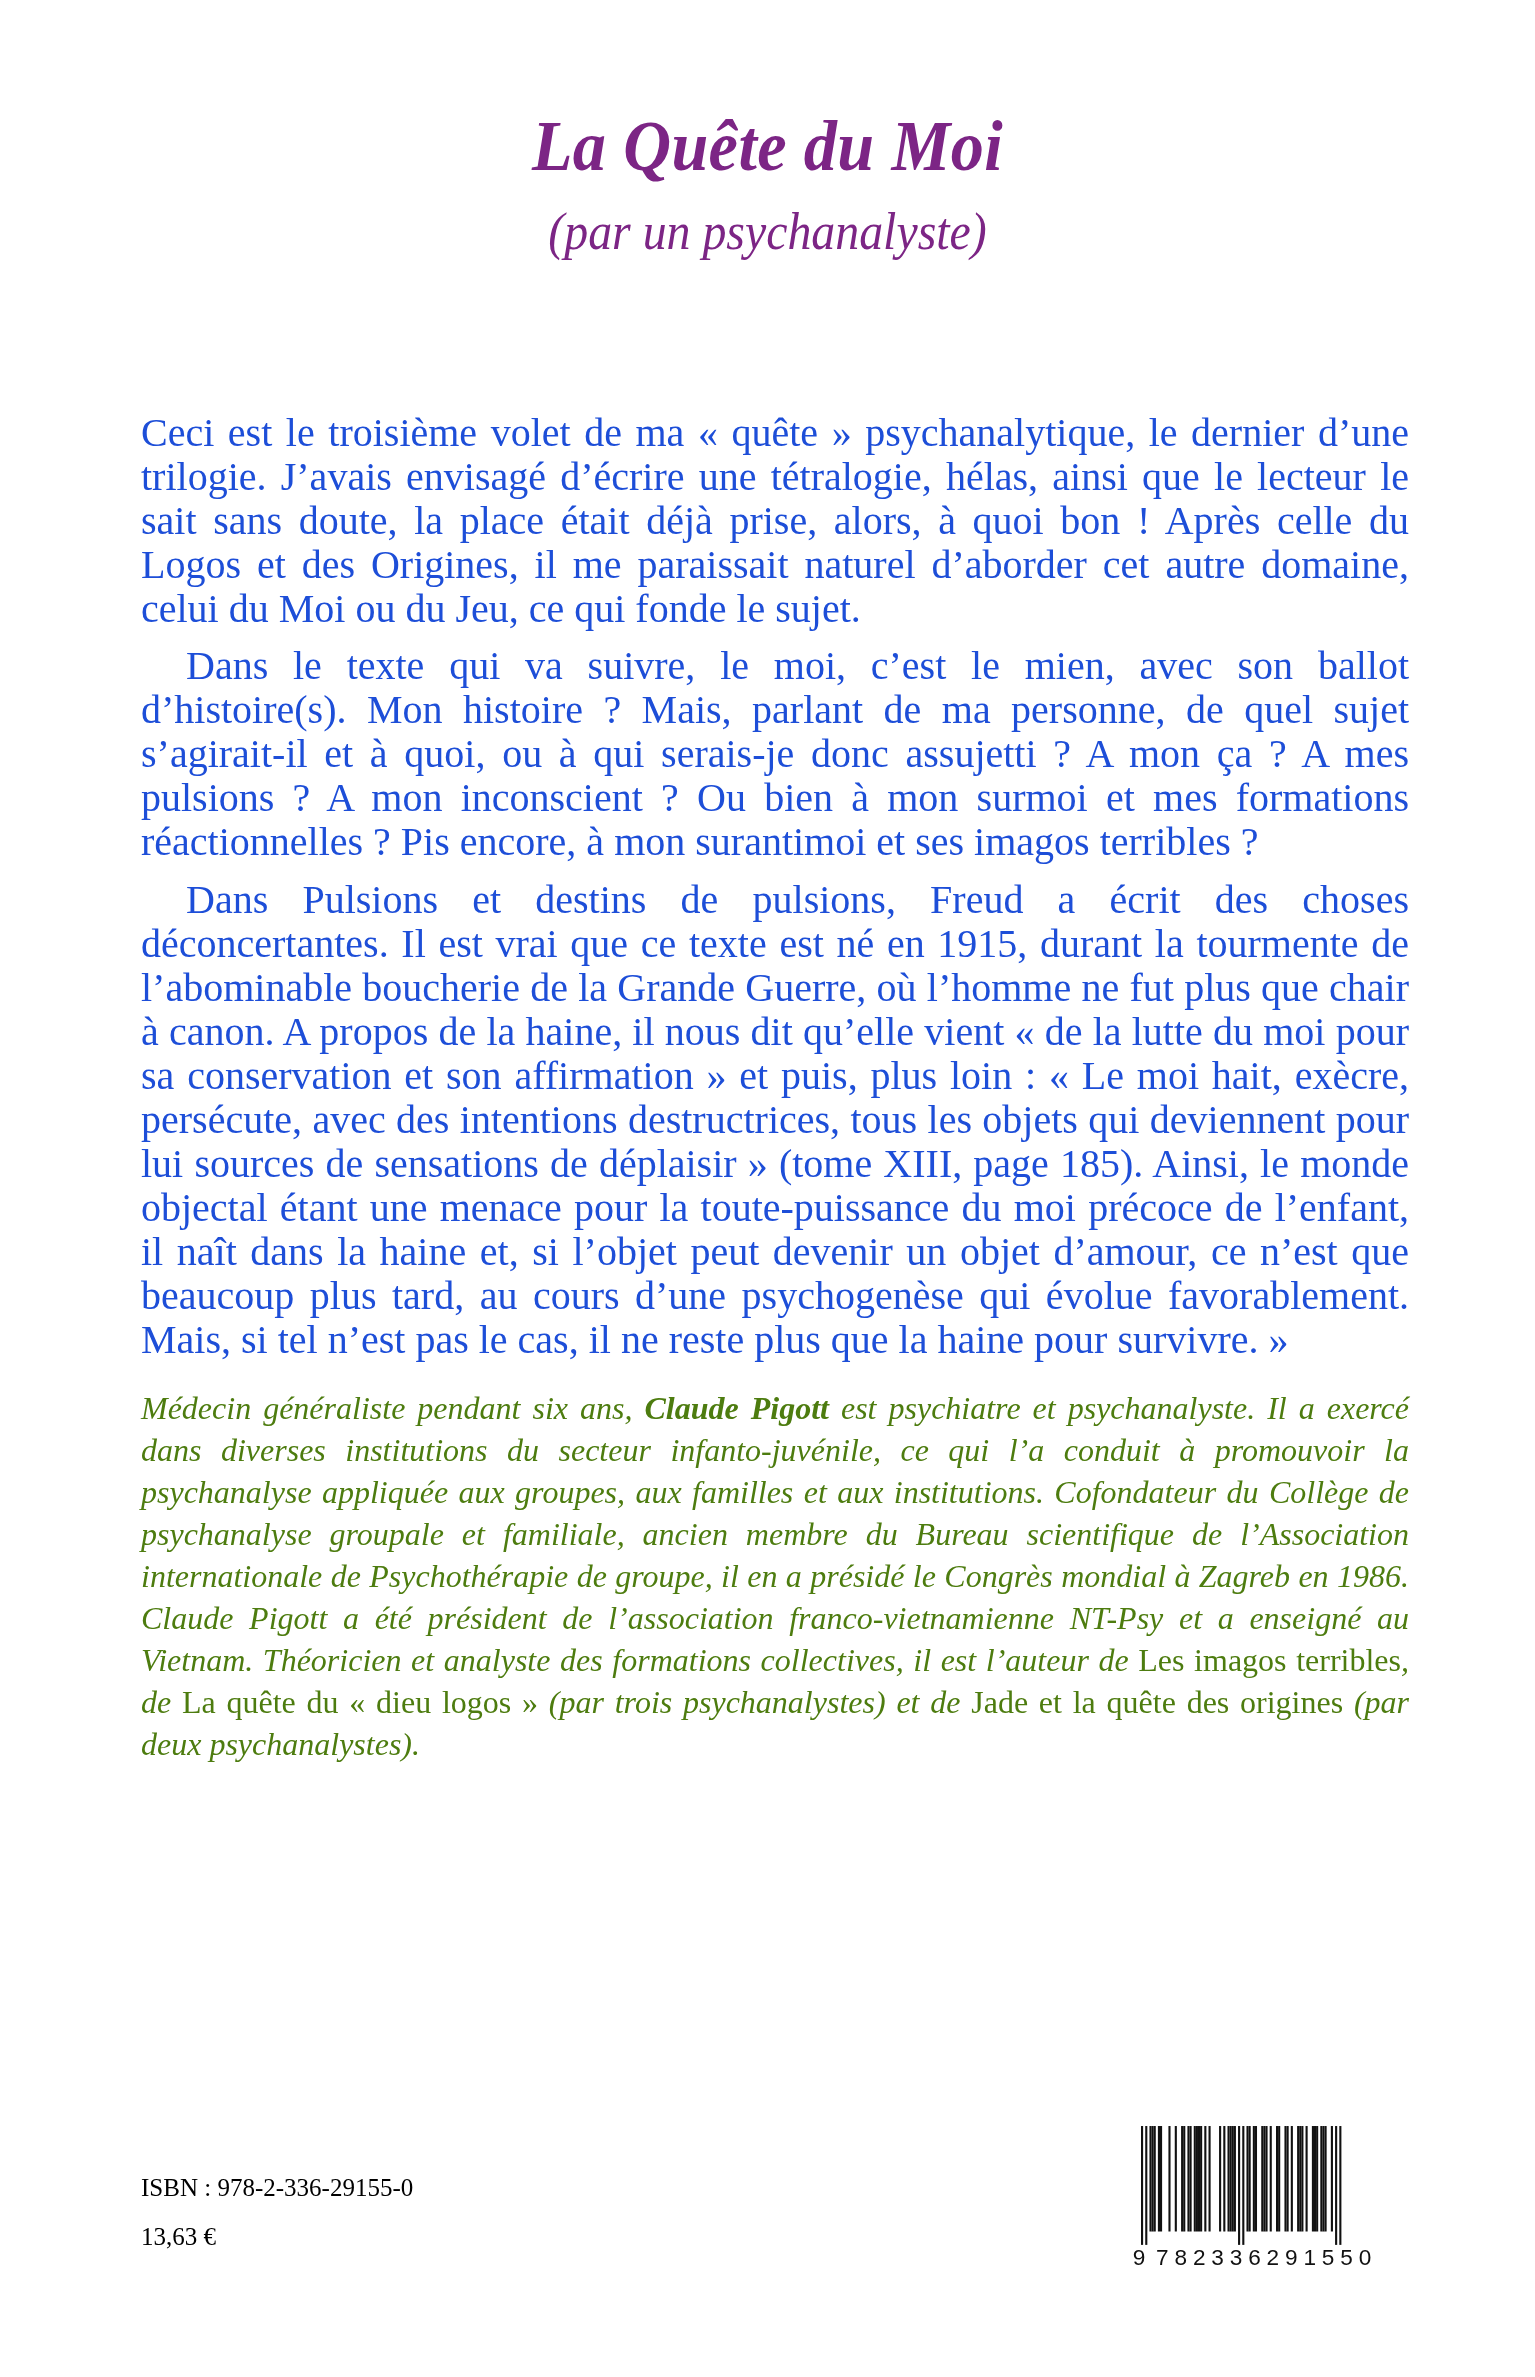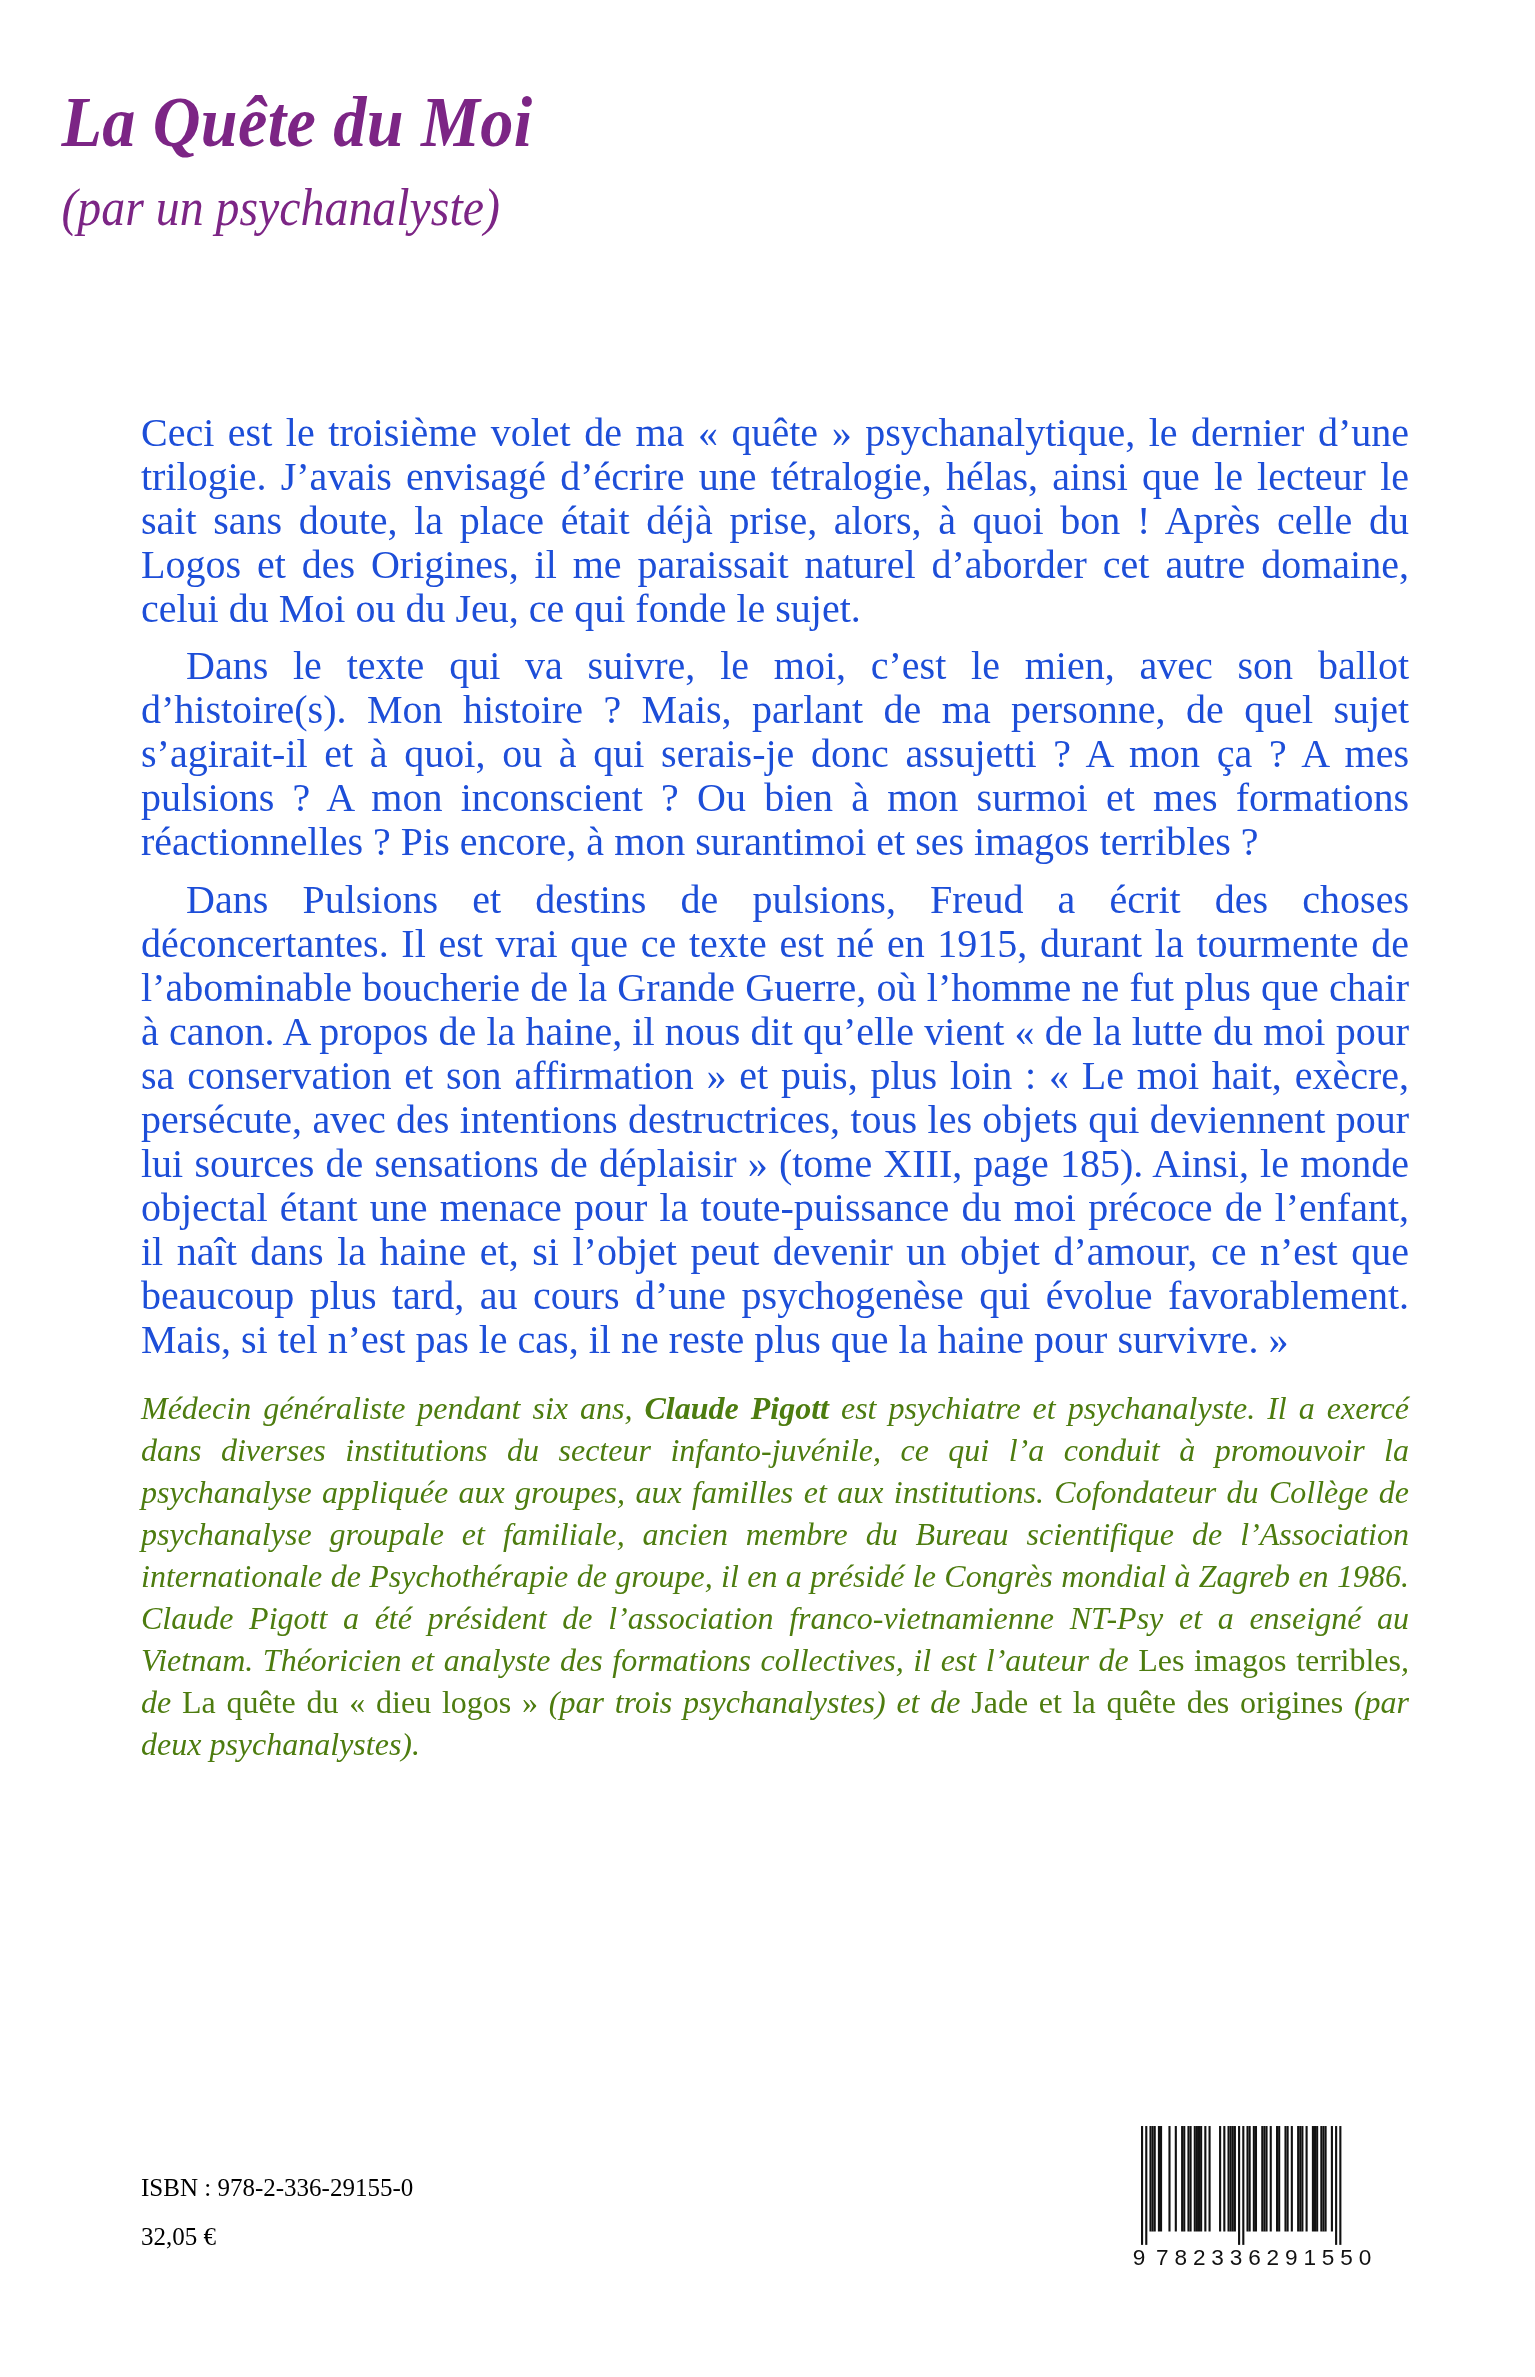--- a/index.html
+++ b/index.html
@@ -20,21 +20,22 @@
     position: absolute;
     inset: 0;
     background: #ffffff;
   }
 
   
   .title-block {
     position: absolute;
     left: 0;
     right: 0;
-    top: 84px;
+    top: 108px;
+    text-align: center;
   }
   .book-title {
     font-family: "Liberation Serif", "DejaVu Serif", serif;
     font-style: italic;
     font-weight: 700;
     font-size: 72px;
     line-height: 1.06;
     letter-spacing: 0.4px;
     color: #7C2585;
     margin: 0;
@@ -125,21 +126,21 @@
     <p class="para indent"><span>Dans le texte qui va suivre, le moi, c’est le mien, avec son ballot d’histoire(s). Mon histoire ? Mais, parlant de ma personne, de quel sujet s’agirait-il et à quoi, ou à qui serais-je donc assujetti ? A mon ça ? A mes pulsions ? A mon inconscient ? Ou bien à mon surmoi et mes formations réactionnelles ? Pis encore, à mon </span><span class="it">surantimoi</span><span> et ses </span><span class="it">imagos</span><span> terribles ?</span></p>
 
     <p class="para indent"><span>Dans </span><span class="it">Pulsions et destins de pulsions</span><span>, Freud a écrit des choses déconcertantes. Il est vrai que ce texte est né en 1915, durant la tourmente de l’abominable boucherie de la Grande Guerre, où l’homme ne fut plus que chair à canon. A propos de la haine, il nous dit qu’elle vient « de la lutte du moi pour sa conservation et son affirmation » et puis, plus loin : « Le moi hait, exècre, persécute, avec des intentions destructrices, tous les objets qui deviennent pour lui sources de sensations de déplaisir » (tome XIII, page 185). Ainsi, le monde objectal étant une menace pour la toute-puissance du moi précoce de l’enfant, il naît dans la haine et, si l’objet peut devenir un objet d’amour, ce n’est que beaucoup plus tard, au cours d’une psychogenèse qui évolue favorablement. Mais, si tel n’est pas le cas, il ne reste plus que la haine pour survivre. »</span></p>
 
     <p class="bio"><span>Médecin généraliste pendant six ans, </span><span class="bold-it">Claude Pigott</span><span> est psychiatre et psychanalyste. Il a exercé dans diverses institutions du secteur infanto-juvénile, ce qui l’a conduit à promouvoir la psychanalyse appliquée aux groupes, aux familles et aux institutions. Cofondateur du Collège de psychanalyse groupale et familiale, ancien membre du Bureau scientifique de l’Association internationale de Psychothérapie de groupe, il en a présidé le Congrès mondial à Zagreb en 1986. Claude Pigott a été président de l’association franco-vietnamienne NT-Psy et a enseigné au Vietnam. Théoricien et analyste des formations collectives, il est l’auteur de </span><span class="rom">Les imagos terribles</span><span>, de </span><span class="rom">La quête du « dieu logos »</span><span class="it"> (par trois psychanalystes)</span><span class="it"> et de </span><span class="rom">Jade et la quête des origines</span><span class="it"> (par deux psychanalystes)</span><span class="it">.</span></p>
 
   </div>
 
   <div class="isbn-block">
     <div class="isbn-line">ISBN : 978-2-336-29155-0</div>
-    <div class="price-line">32,05 €</div>
+    <div class="price-line">13,63 €</div>
   </div>
 
   <div class="barcode-block">
     <svg class="barcode-svg" width="285" height="149" viewBox="0 0 340 178">
       <rect x="0" y="0" width="340" height="178" fill="#ffffff"></rect>
       <g fill="#111111" id="bars">
           <rect x="38.00" y="6" width="2.52" height="142"></rect>
           <rect x="43.04" y="6" width="2.52" height="142"></rect>
           <rect x="48.08" y="6" width="2.52" height="126"></rect>
           <rect x="50.60" y="6" width="2.52" height="126"></rect>

